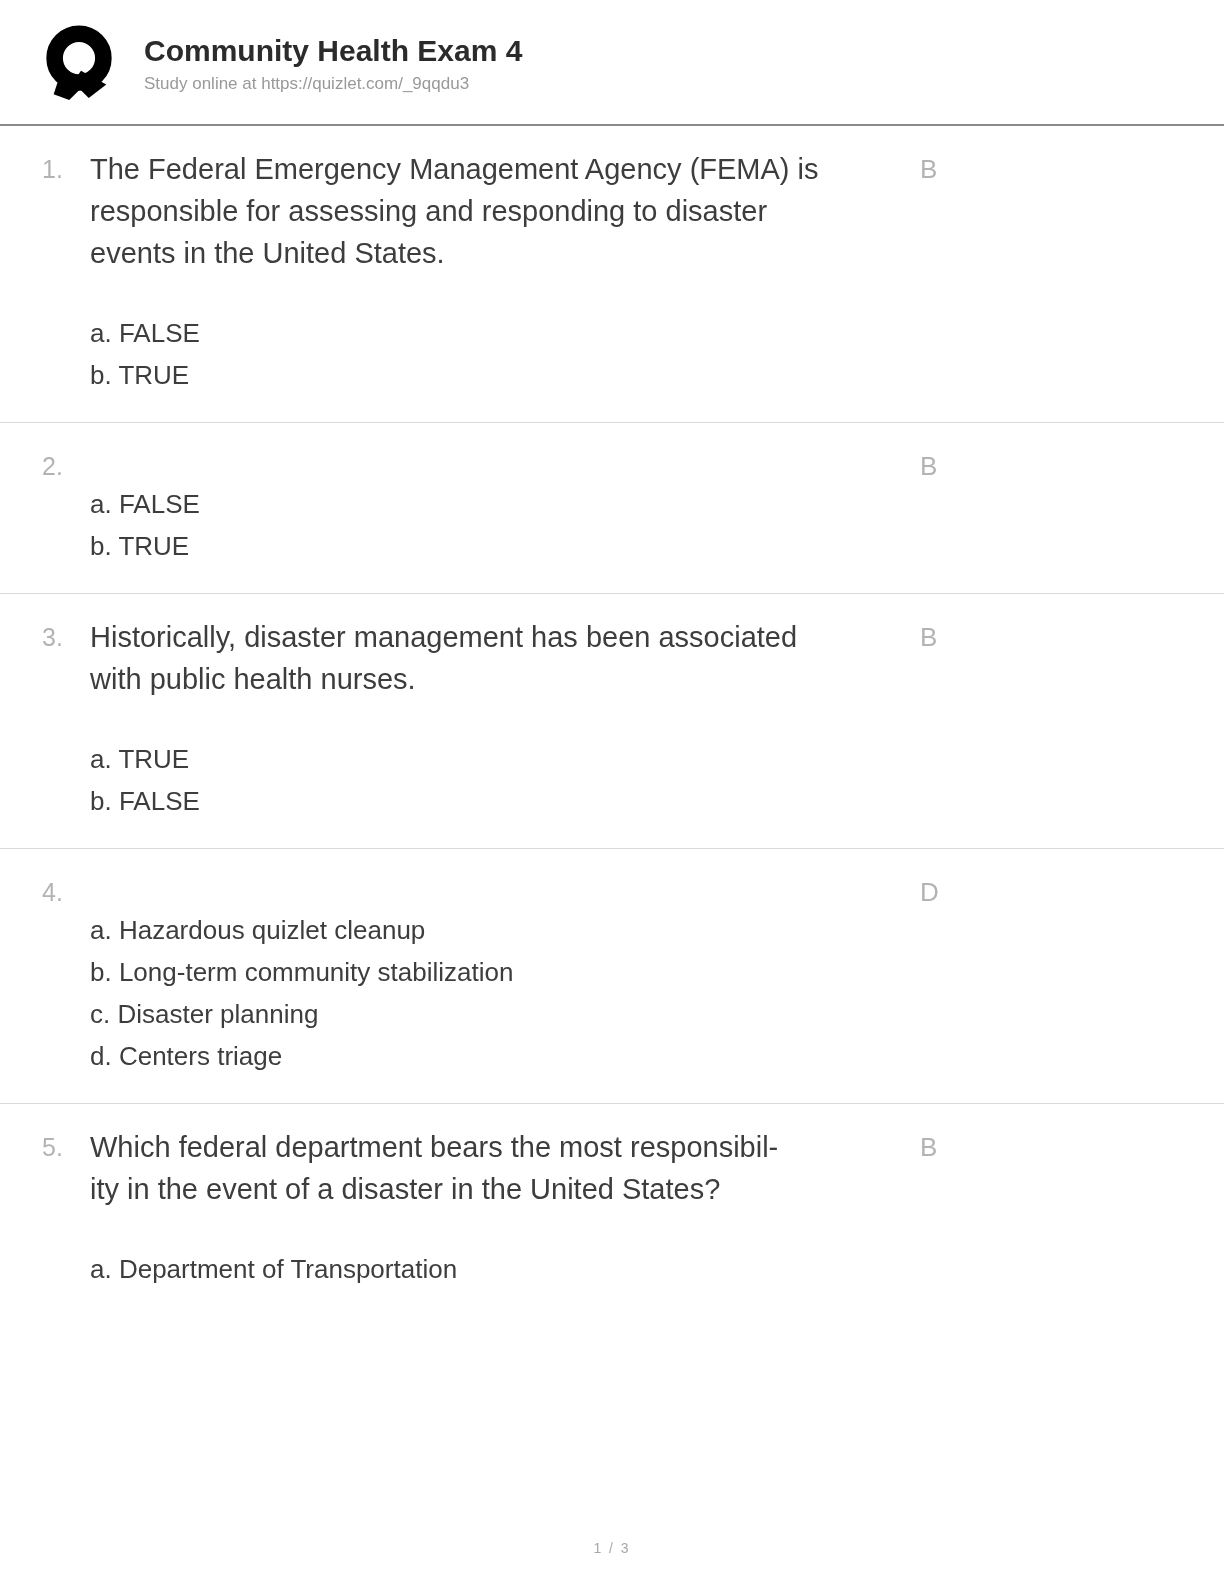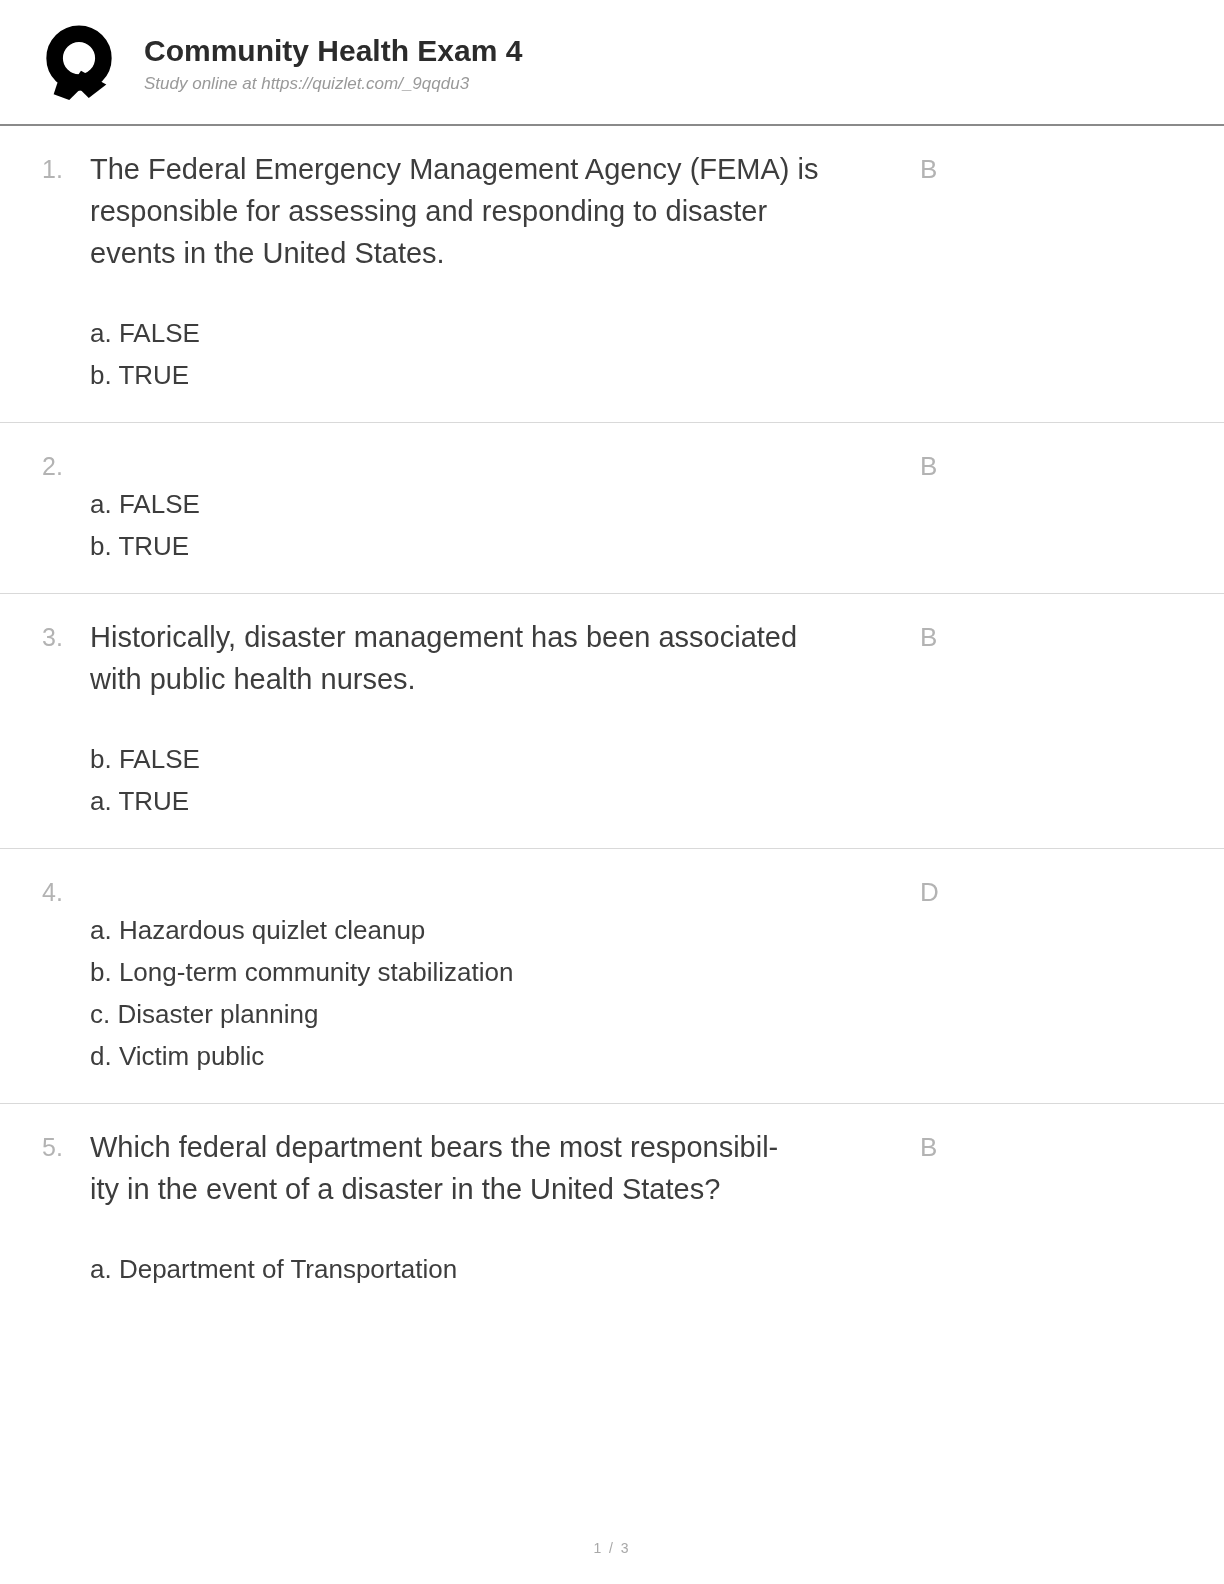--- a/index.html
+++ b/index.html
@@ -35,21 +35,20 @@
     font-size: 30px;
     font-weight: 600;
     color: #2b2b2b;
     line-height: 1.25;
   }
   .subtitle {
     font-size: 17px;
     color: #999999;
     margin-top: 4px;
     font-stretch: condensed;
-    font-style: italic;
   }
   
   .questions { display: flex; flex-direction: column; }
   .question {
     display: grid;
     grid-template-columns: 50px 818px 1fr;
     padding: 22px 30px 26px 40px;
   }
   .question + .question {
     border-top: 1px solid #d9d9d9;
@@ -134,35 +133,35 @@
       </div>
       <div class="q-answer">B</div>
     </div>
 
     <div class="question">
       <div class="q-number">3.</div>
       <div class="q-body">
         <div class="q-text">Historically, disaster management has been associated
 with public health nurses.</div>
         <div class="q-options">
+          <div class="q-option">a. TRUE</div>
           <div class="q-option">b. FALSE</div>
-          <div class="q-option">a. TRUE</div>
         </div>
       </div>
       <div class="q-answer">B</div>
     </div>
 
     <div class="question">
       <div class="q-number">4.</div>
       <div class="q-body">
         <div class="q-options">
           <div class="q-option">a. Hazardous quizlet cleanup</div>
           <div class="q-option">b. Long-term community stabilization</div>
           <div class="q-option">c. Disaster planning</div>
-          <div class="q-option">d. Victim public</div>
+          <div class="q-option">d. Centers triage</div>
         </div>
       </div>
       <div class="q-answer">D</div>
     </div>
 
     <div class="question">
       <div class="q-number">5.</div>
       <div class="q-body">
         <div class="q-text">Which federal department bears the most responsibil-
 ity in the event of a disaster in the United States?</div>

